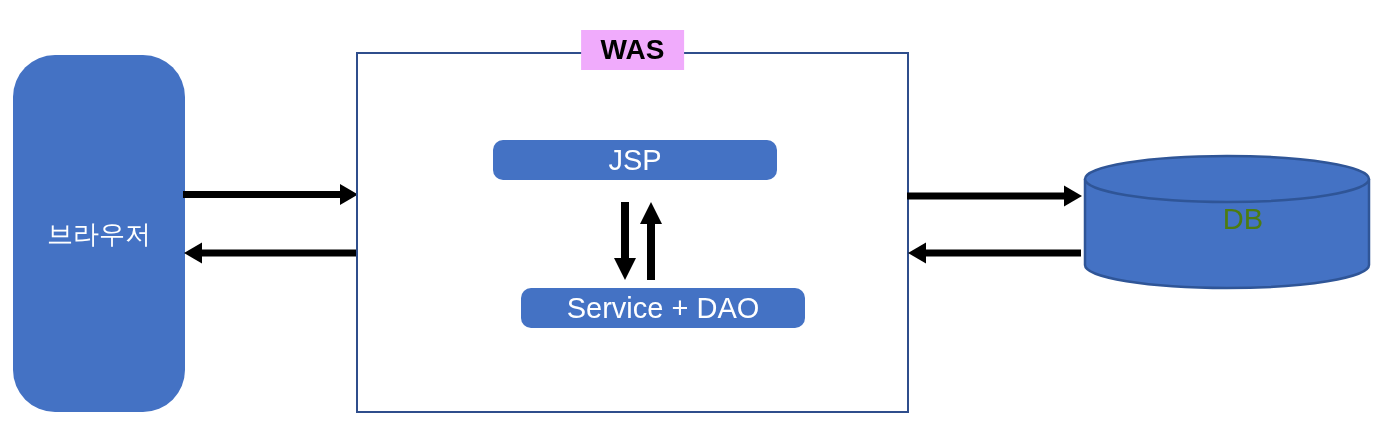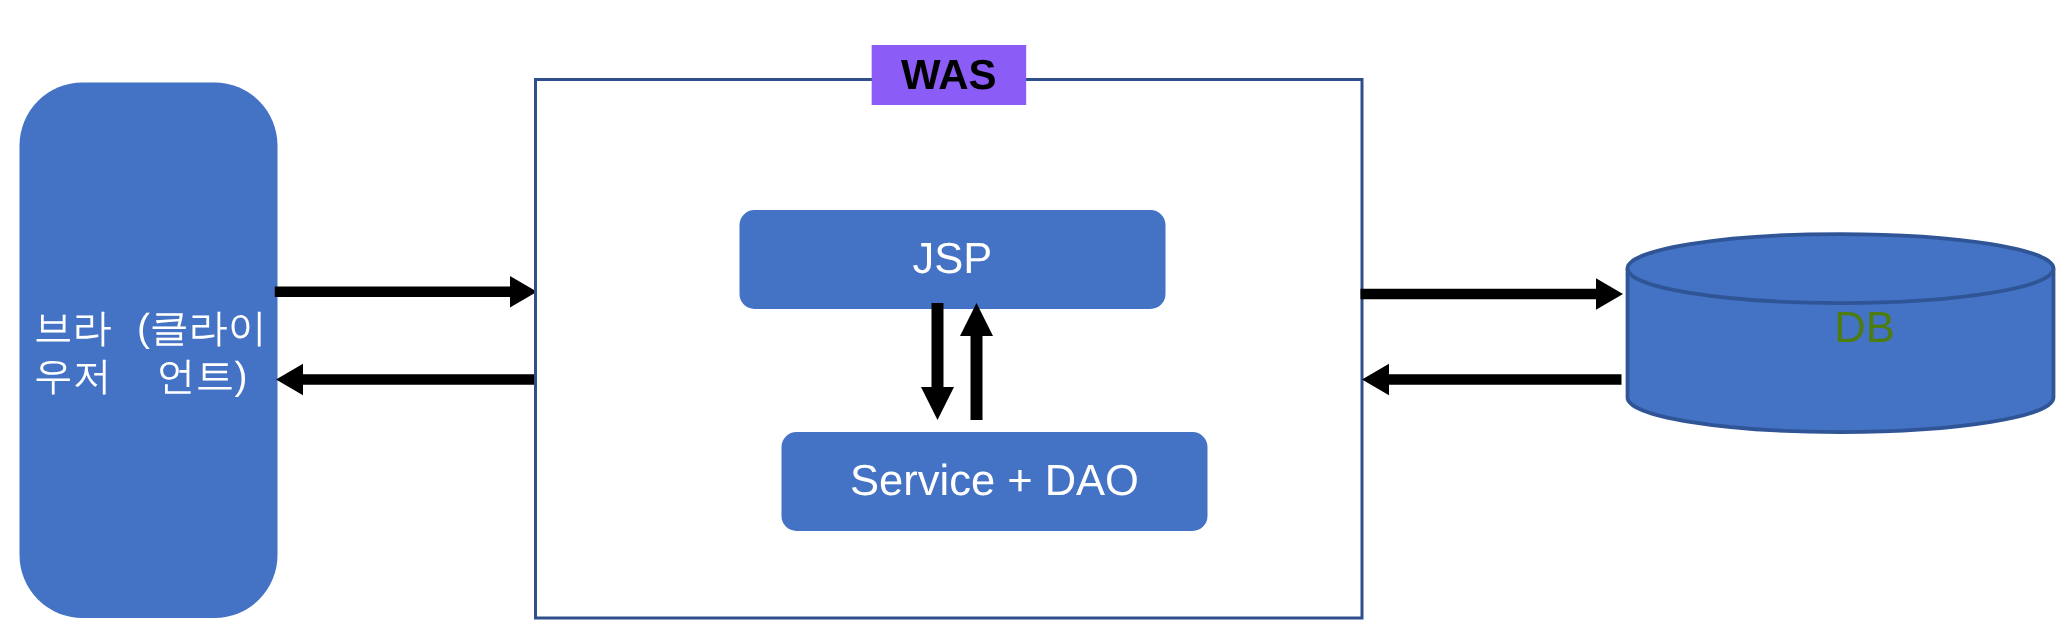--- a/index.html
+++ b/index.html
@@ -32,33 +32,33 @@
     position: absolute;
     left: 356px; top: 52px;
     width: 549px; height: 357px;
     border: 2.5px solid #2F4E8C;
     background: #ffffff;
   }
   .was-label {
     position: absolute;
     top: -24px; left: 50%;
     transform: translateX(-50%);
-    background: #8b5cf6;
+    background: #f0abfc;
     padding: 0 20px;
     font-size: 28px;
     font-weight: bold;
     color: #000000;
     line-height: 40px;
     white-space: nowrap;
   }
 
   
   .inner-node {
     position: absolute;
-    width: 284px; height: 66px;
+    width: 284px; height: 40px;
     left: 135px;
     background: #4472C4;
     border-radius: 10px;
     display: flex; align-items: center; justify-content: center;
     color: #ffffff;
     font-size: 29px;
   }
   .jsp-node { top: 86px; }
   .service-node { top: 234px; margin-left: 28px; }
 
@@ -76,21 +76,20 @@
     font-size: 29px;
   }
 </style>
 </head>
 <body>
 
 <div class="stage">
 
   <div class="browser-box">
     <span>브라우저</span>
-    <span>(클라이언트)</span>
   </div>
 
   <svg class="arrow-svg" style="left:183px; top:183px;" width="176" height="84" viewBox="0 0 176 84">
     <g>
       <rect x="0" y="8" width="159" height="7" fill="#000000"></rect>
       <polygon points="157,1 175,11.5 157,22" fill="#000000"></polygon>
     </g>
     <g>
       <polygon points="19,59.5 1,70 19,80.5" fill="#000000"></polygon>
       <rect x="17" y="66.5" width="159" height="7" fill="#000000"></rect>

